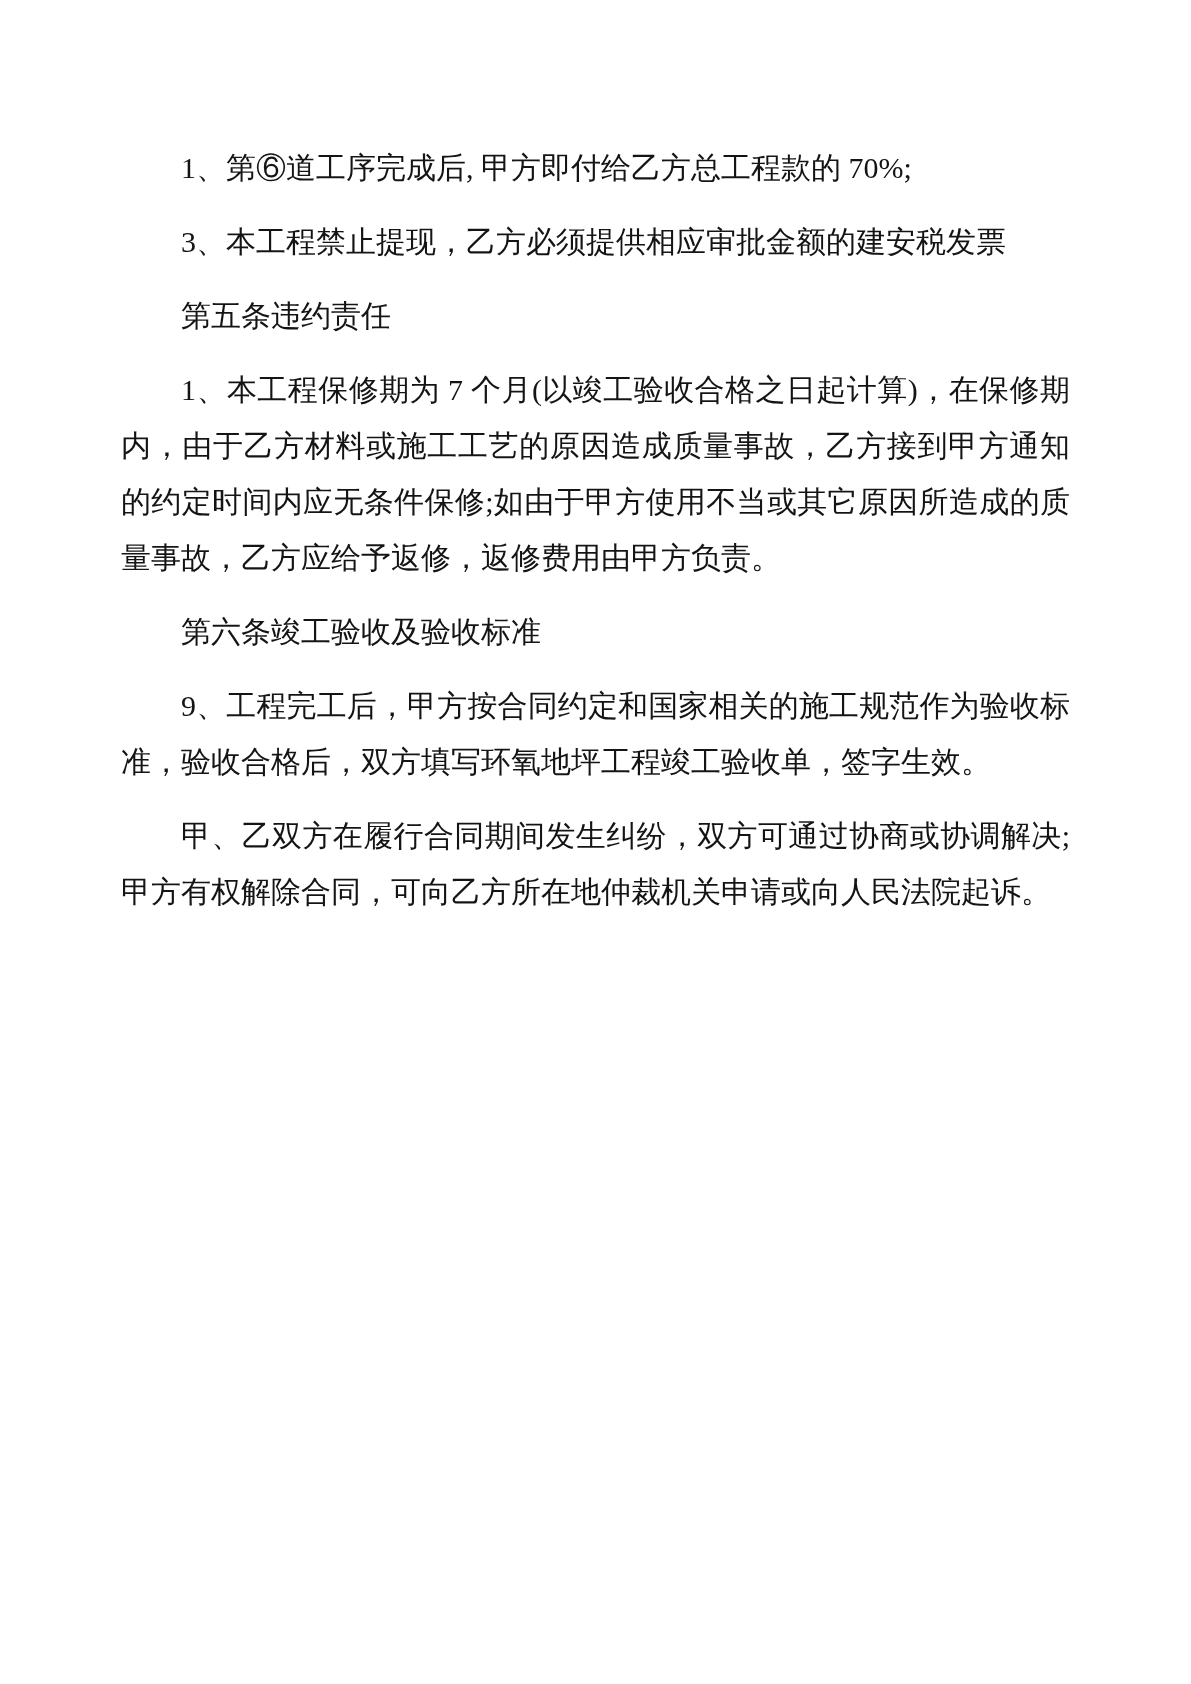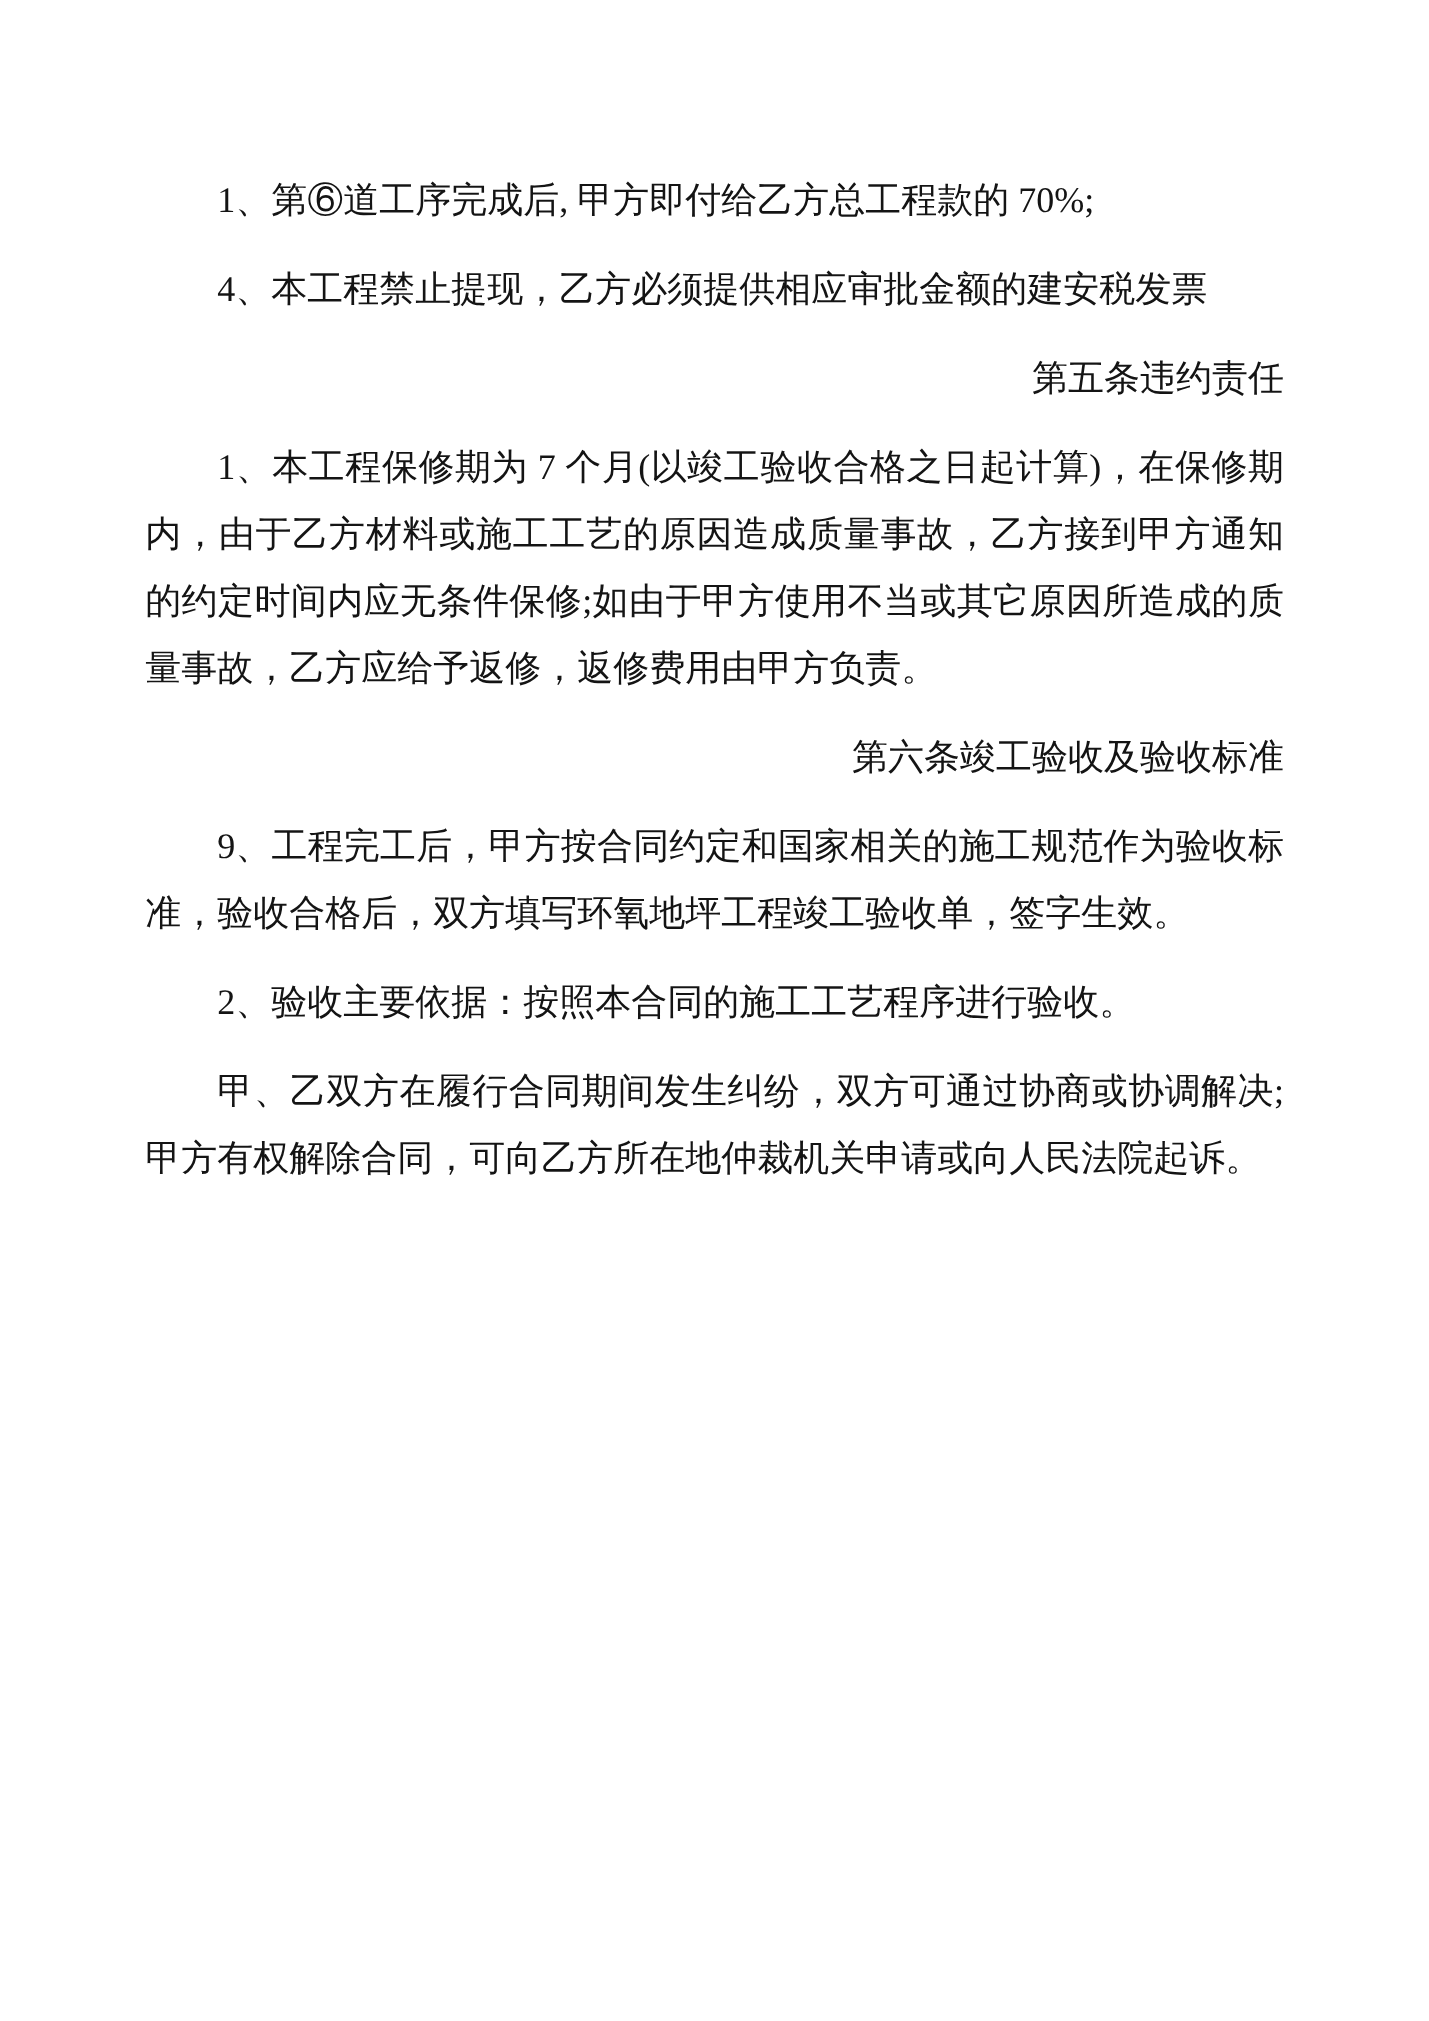--- a/index.html
+++ b/index.html
@@ -21,28 +21,27 @@
     color: #141414;
     overflow: hidden;
   }
   .page p {
     margin: 0 0 18px 0;
     text-indent: 60px;
     text-align: justify;
     word-break: break-all;
   }
   .page p.heading {
-    text-align: right;
+    text-align: left;
   }
 </style>
 </head>
 <body>
 
 <div class="page">
   <p>1、第⑥道工序完成后, 甲方即付给乙方总工程款的 70%;</p>
-  <p>4、本工程禁止提现，乙方必须提供相应审批金额的建安税发票</p>
+  <p>3、本工程禁止提现，乙方必须提供相应审批金额的建安税发票</p>
   <p class="heading">第五条违约责任</p>
   <p>1、本工程保修期为 7 个月(以竣工验收合格之日起计算)，在保修期内，由于乙方材料或施工工艺的原因造成质量事故，乙方接到甲方通知的约定时间内应无条件保修;如由于甲方使用不当或其它原因所造成的质量事故，乙方应给予返修，返修费用由甲方负责。</p>
   <p class="heading">第六条竣工验收及验收标准</p>
   <p>9、工程完工后，甲方按合同约定和国家相关的施工规范作为验收标准，验收合格后，双方填写环氧地坪工程竣工验收单，签字生效。</p>
-  <p>2、验收主要依据：按照本合同的施工工艺程序进行验收。</p>
   <p>甲、乙双方在履行合同期间发生纠纷，双方可通过协商或协调解决;甲方有权解除合同，可向乙方所在地仲裁机关申请或向人民法院起诉。</p>
 </div>
 
 </body></html>

